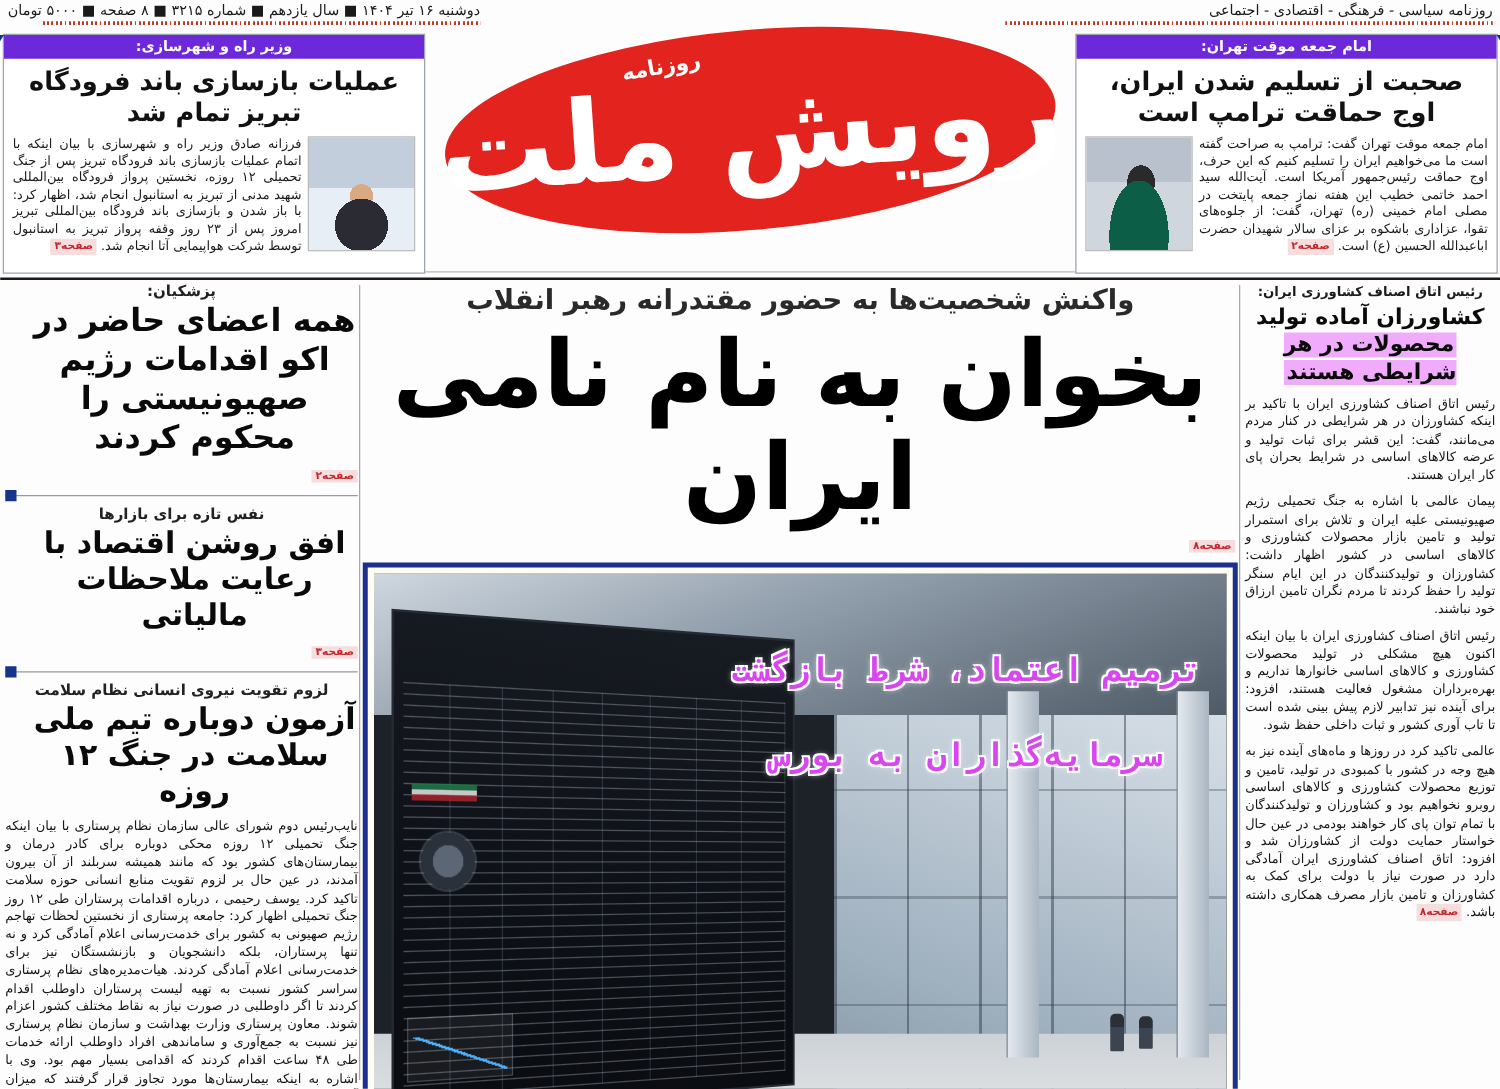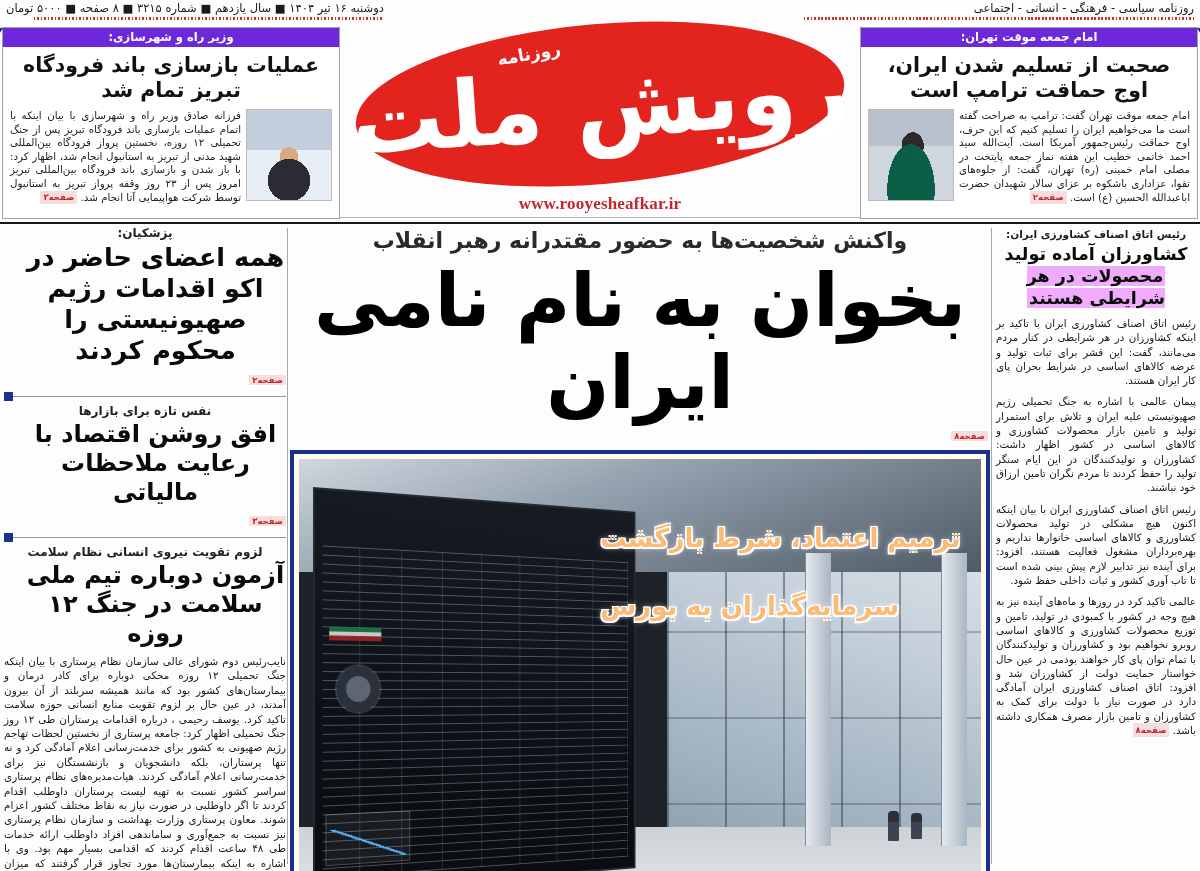--- a/index.html
+++ b/index.html
@@ -373,32 +373,33 @@
     width: 11px; height: 30px;
     background: linear-gradient(#2c2f36 0 36%, #3c4450 36% 100%);
     border-radius: 4px 4px 1px 1px;
   }
   .person.a { right: 12%; }
   .person.b { right: 8.6%; height: 26px; bottom: 19.5%; }
 
   .photo-overlay {
     position: absolute;
     top: 6%; right: 3%;
-    text-align: left;
+    text-align: center;
     font-size: 26px;
     font-weight: bold;
     line-height: 34px;
-    color: #fdba74;
+    color: #d946ef;
     letter-spacing: -0.8px;
     text-shadow:
       -1.5px -1.5px 0 #ffffff,  1.5px -1.5px 0 #ffffff,
       -1.5px  1.5px 0 #ffffff,  1.5px  1.5px 0 #ffffff,
        0 0 6px rgba(255,255,255,.95);
     white-space: pre-line;
     direction: rtl;
+    font-family: Liberation Mono, monospace;
   }
 
   
   .col-right {
     position: absolute;
     top: 228px; right: 4px;
     width: 200px;
     height: 640px;
   }
   .r-kicker {
@@ -442,34 +443,33 @@
   .vrule.v1 { left: 287px; }
   .vrule.v2 { right: 208px; }
 </style>
 </head>
 <body>
 
 <div class="page">
 
   <div class="topstrip">
     <div class="strip-right">
-      <div class="strip-text">روزنامه سیاسی - فرهنگی - انسانی - اجتماعی</div>
+      <div class="strip-text">روزنامه سیاسی - فرهنگی - اقتصادی - اجتماعی</div>
       <div class="strip-underline"></div>
     </div>
     <div class="strip-left">
       <div class="strip-text">دوشنبه ۱۶ تیر ۱۴۰۴ ■ سال یازدهم ■ شماره ۳۲۱۵ ■ ۸ صفحه ■ ۵۰۰۰ تومان</div>
       <div class="strip-underline"></div>
     </div>
   </div>
 
   <div class="masthead">
     <div class="logo-oval"></div>
     <div class="logo-script">رویش ملت</div>
     <div class="logo-small-word">روزنامه</div>
-    <div class="logo-url">www.rooyesheafkar.ir</div>
     <div class="masthead-rule"></div>
   </div>
 
   <div class="teaser teaser-right">
     <div class="teaser-kicker">امام جمعه موقت تهران:</div>
     <div class="teaser-head">صحبت از تسلیم شدن ایران، اوج حماقت ترامپ است</div>
     <div class="teaser-body-wrap">
       <div class="teaser-text">
         <span>امام جمعه موقت تهران گفت: ترامپ به صراحت گفته است ما می‌خواهیم ایران را تسلیم کنیم که این حرف، اوج حماقت رئیس‌جمهور آمریکا است. آیت‌الله سید احمد خاتمی خطیب این هفته نماز جمعه پایتخت در مصلی امام خمینی (ره) تهران، گفت: از جلوه‌های تقوا، عزاداری باشکوه بر عزای سالار شهیدان حضرت اباعبدالله الحسین (ع) است.</span>
         <span class="page-ref">صفحه۲</span>

